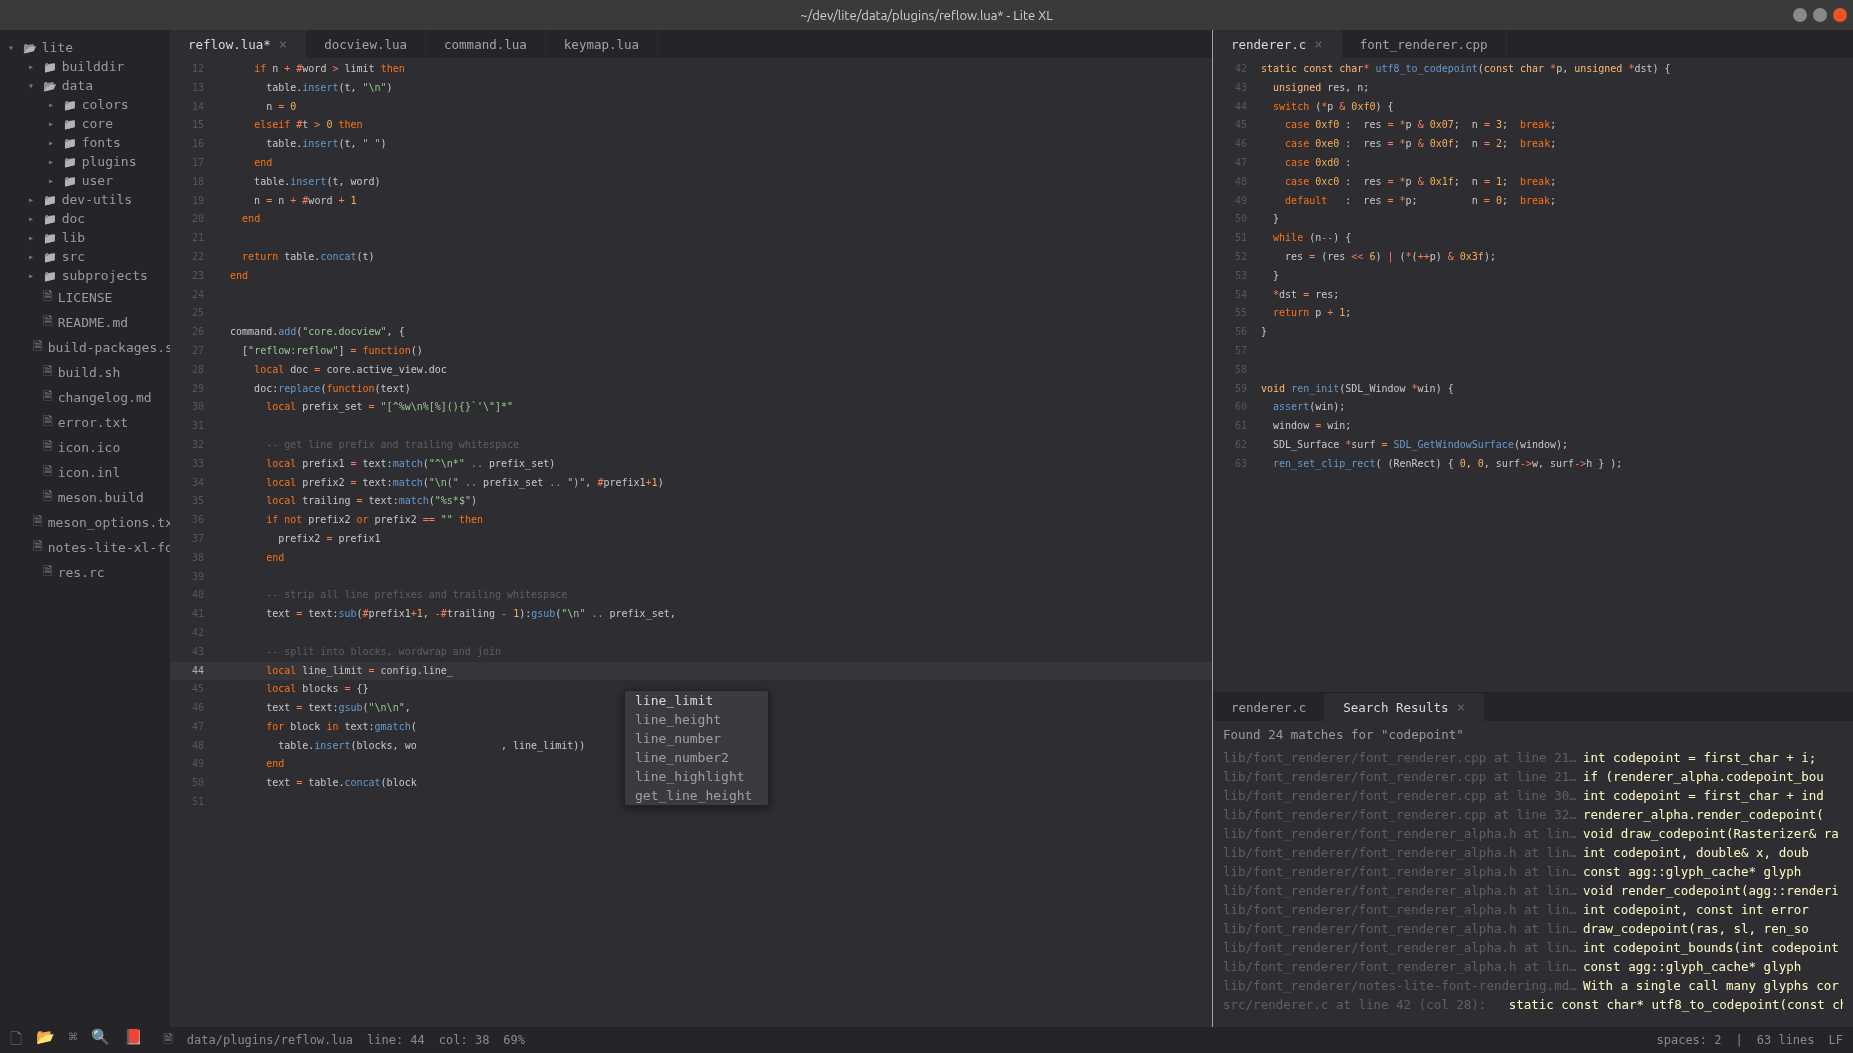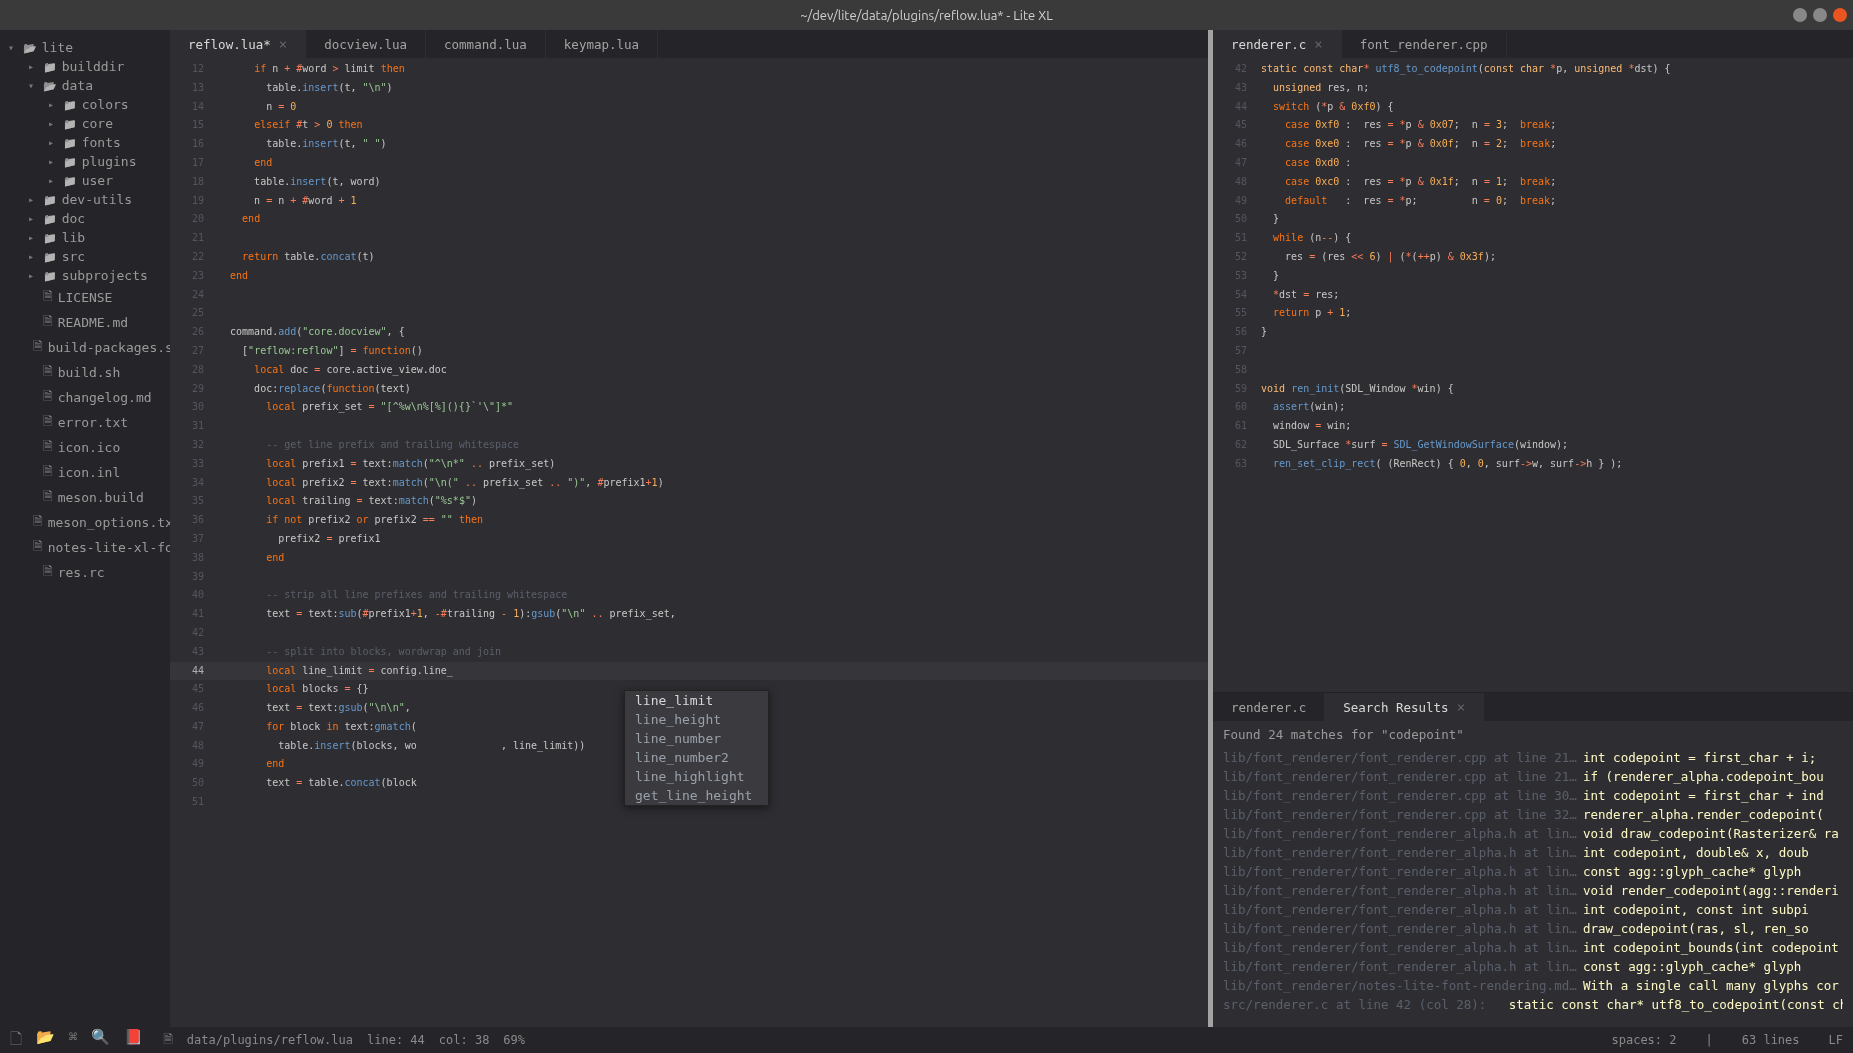--- a/index.html
+++ b/index.html
@@ -69,21 +69,21 @@
   flex: 1;
   display: flex;
   overflow: hidden;
 }
 .pane {
   display: flex;
   flex-direction: column;
   overflow: hidden;
   background: #2e2e32;
 }
-.pane-left { flex: 1; border-right: 5px solid #a3a3a3; }
+.pane-left { flex: 1; border-right: 1px solid #a3a3a3; }
 .pane-right { width: 640px; display: flex; flex-direction: column; }
 .pane-right-top { flex: 1; display:flex; flex-direction:column; overflow:hidden;}
 .pane-right-bottom { height: 335px; display:flex; flex-direction:column; border-top:1px solid #222;}
 
 .tabs {
   height: 28px;
   background: #252529;
   display: flex;
   align-items: stretch;
 }
@@ -163,21 +163,21 @@
   height: 26px;
   background: #252529;
   display: flex;
   align-items: center;
   padding: 0 10px;
   color: #8a8a8a;
   font-size: 12px;
   justify-content: space-between;
 }
 .sb-left { display: flex; gap: 14px; align-items: center;}
-.sb-right { display: flex; gap: 29px; align-items: center; justify-content: center;}
+.sb-right { display: flex; gap: 14px; align-items: center; justify-content: center;}
 .sb-icons { display:flex; gap: 14px; margin-right: 6px;}
 .sb-icons span { font-size: 15px; color: #777; cursor:pointer;}
 
 .pane-left-wrap { position: relative; flex:1; display:flex; flex-direction:column;}
 </style>
 </head>
 <body>
 
 <div class="titlebar">
   <span>~/dev/lite/data/plugins/reflow.lua* - Lite XL</span>
@@ -399,21 +399,21 @@
             <div class="res-row">
               <div class="res-loc">lib/font_renderer/font_renderer_alpha.h at line 100 (col 54):</div>
               <div class="res-code">const agg::glyph_cache* glyph</div>
             </div>
             <div class="res-row">
               <div class="res-loc">lib/font_renderer/font_renderer_alpha.h at line 132 (col 17):</div>
               <div class="res-code">void render_codepoint(agg::renderi</div>
             </div>
             <div class="res-row">
               <div class="res-loc">lib/font_renderer/font_renderer_alpha.h at line 135 (col 13):</div>
-              <div class="res-code">int codepoint, const int subpi</div>
+              <div class="res-code">int codepoint, const int error</div>
             </div>
             <div class="res-row">
               <div class="res-loc">lib/font_renderer/font_renderer_alpha.h at line 147 (col 14):</div>
               <div class="res-code">draw_codepoint(ras, sl, ren_so</div>
             </div>
             <div class="res-row">
               <div class="res-loc">lib/font_renderer/font_renderer_alpha.h at line 150 (col 9):</div>
               <div class="res-code">int codepoint_bounds(int codepoint</div>
             </div>
             <div class="res-row">

